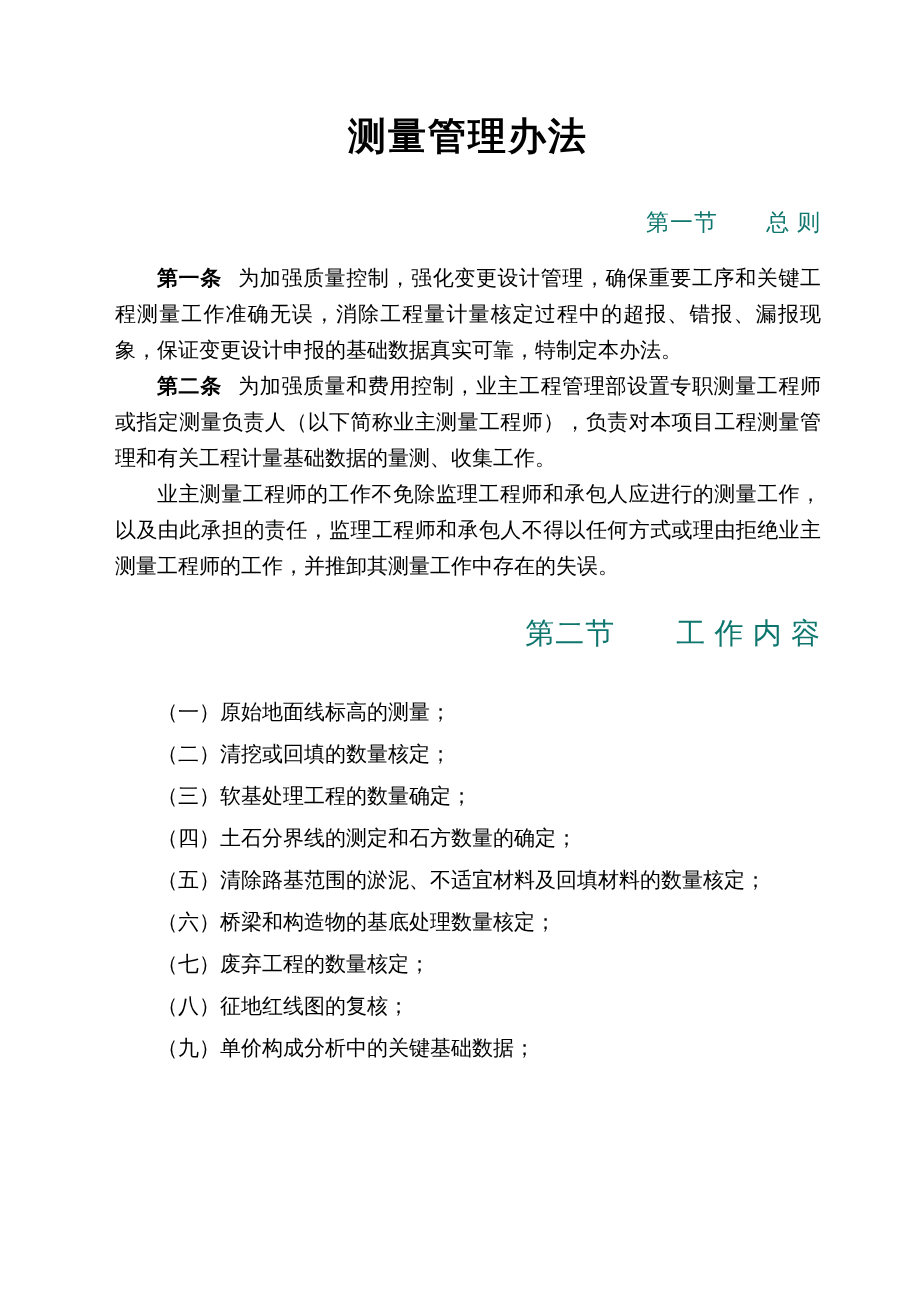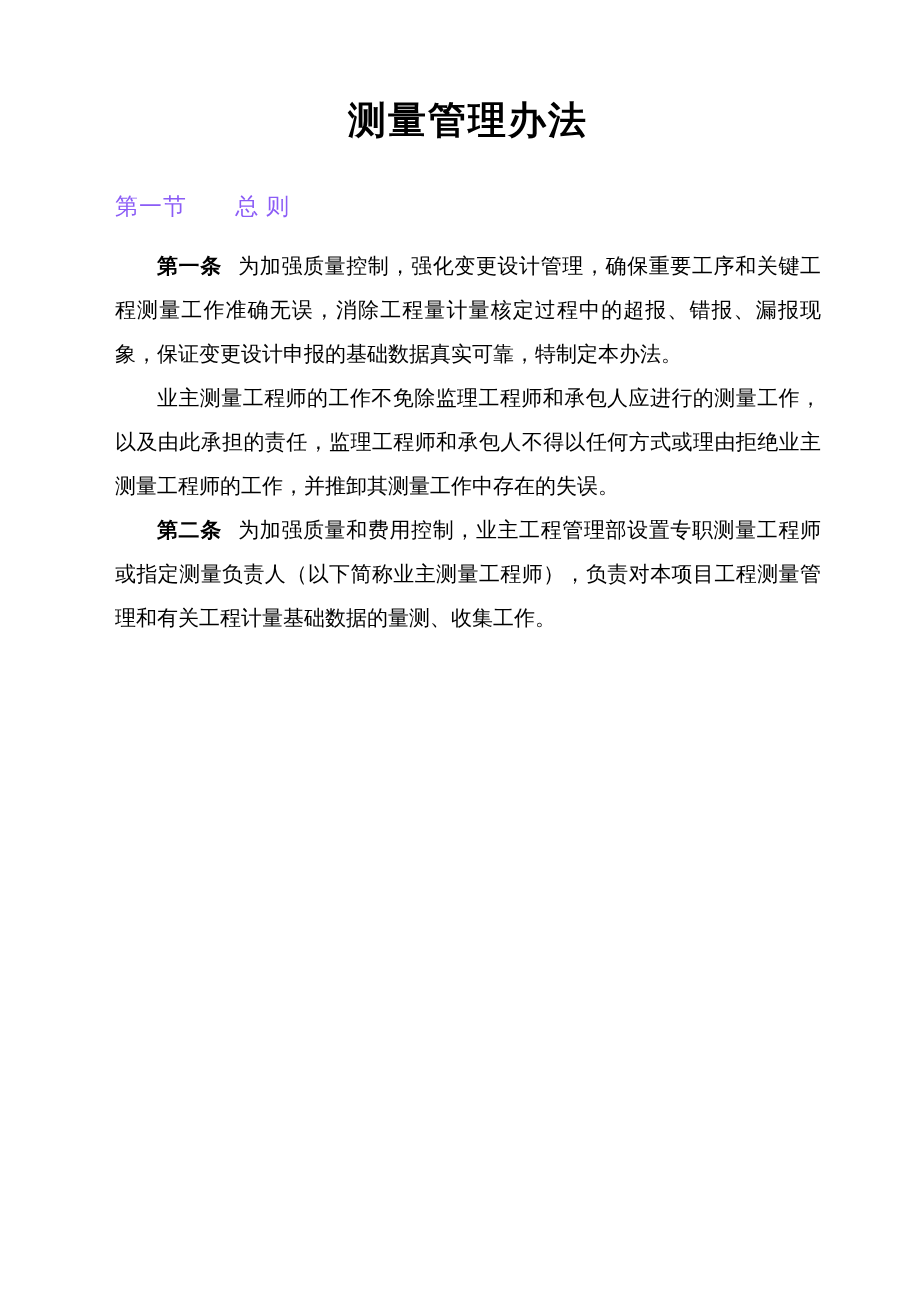--- a/index.html
+++ b/index.html
@@ -16,43 +16,43 @@
     background: #ffffff;
     overflow: hidden;
     color: #000000;
     font-family: "Liberation Serif", "DejaVu Serif", serif;
     -webkit-font-smoothing: antialiased;
   }
 
   .content {
     position: absolute;
     left: 115px;
-    top: 0;
+    top: 16px;
     width: 706px;
   }
 
   
   .doc-title {
     font-family: "DejaVu Sans", "Liberation Sans", sans-serif;
     font-size: 38px;
     font-weight: bold;
     letter-spacing: 2px;
     text-align: center;
     line-height: 1.1;
     margin: 0;
     padding-top: 100px;
     color: #000;
   }
 
   
   .section-heading {
-    text-align: left;
+    text-align: right;
     font-weight: normal;
     margin: 0;
-    color: #8b5cf6;
+    color: #0f766e;
     font-family: "Liberation Serif", "DejaVu Serif", serif;
   }
 
   .section-heading.level-a {
     font-size: 23px;
     padding-top: 49px;
     letter-spacing: 1px;
   }
 
   .section-heading.level-b {
@@ -62,21 +62,21 @@
   }
 
   .sec-gap {
     display: inline-block;
     width: 2.1em;
   }
 
   
   .para {
     font-size: 21px;
-    line-height: 44px;
+    line-height: 36px;
     text-align: justify;
     text-justify: inter-ideograph;
     text-indent: 2em;
     margin: 0;
     color: #000;
   }
 
   .lead {
     font-weight: bold;
   }
@@ -120,30 +120,44 @@
       <span>第一节</span><span class="sec-gap"></span><span>总 则</span>
     </div>
 
     <div class="spacer-md"></div>
 
     <p class="para">
       <span class="lead">第一条</span><span class="lead-space"></span><span>为加强质量控制，强化变更设计管理，确保重要工序和关键工程测量工作准确无误，消除工程量计量核定过程中的超报、错报、漏报现象，保证变更设计申报的基础数据真实可靠，特制定本办法。</span>
     </p>
 
     <p class="para">
+      <span class="lead">第二条</span><span class="lead-space"></span><span>为加强质量和费用控制，业主工程管理部设置专职测量工程师或指定测量负责人（以下简称业主测量工程师），负责对本项目工程测量管理和有关工程计量基础数据的量测、收集工作。</span>
+    </p>
+
+    <p class="para">
       <span>业主测量工程师的工作不免除监理工程师和承包人应进行的测量工作，以及由此承担的责任，监理工程师和承包人不得以任何方式或理由拒绝业主测量工程师的工作，并推卸其测量工作中存在的失误。</span>
     </p>
 
-    <p class="para">
-      <span class="lead">第二条</span><span class="lead-space"></span><span>为加强质量和费用控制，业主工程管理部设置专职测量工程师或指定测量负责人（以下简称业主测量工程师），负责对本项目工程测量管理和有关工程计量基础数据的量测、收集工作。</span>
-    </p>
 
-
+    <div class="section-heading level-b">
+      <span>第二节</span><span class="sec-gap"></span><span>工 作 内 容</span>
+    </div>
 
     <div class="spacer-md"></div>
 
 
     <div class="spacer-sm"></div>
 
 
+    <div class="list-block">
+      <p class="sub-item">（一）原始地面线标高的测量；</p>
+      <p class="sub-item">（二）清挖或回填的数量核定；</p>
+      <p class="sub-item">（三）软基处理工程的数量确定；</p>
+      <p class="sub-item">（四）土石分界线的测定和石方数量的确定；</p>
+      <p class="sub-item">（五）清除路基范围的淤泥、不适宜材料及回填材料的数量核定；</p>
+      <p class="sub-item">（六）桥梁和构造物的基底处理数量核定；</p>
+      <p class="sub-item">（七）废弃工程的数量核定；</p>
+      <p class="sub-item">（八）征地红线图的复核；</p>
+      <p class="sub-item">（九）单价构成分析中的关键基础数据；</p>
+    </div>
 
   </div>
 </div>
 
 </body></html>

